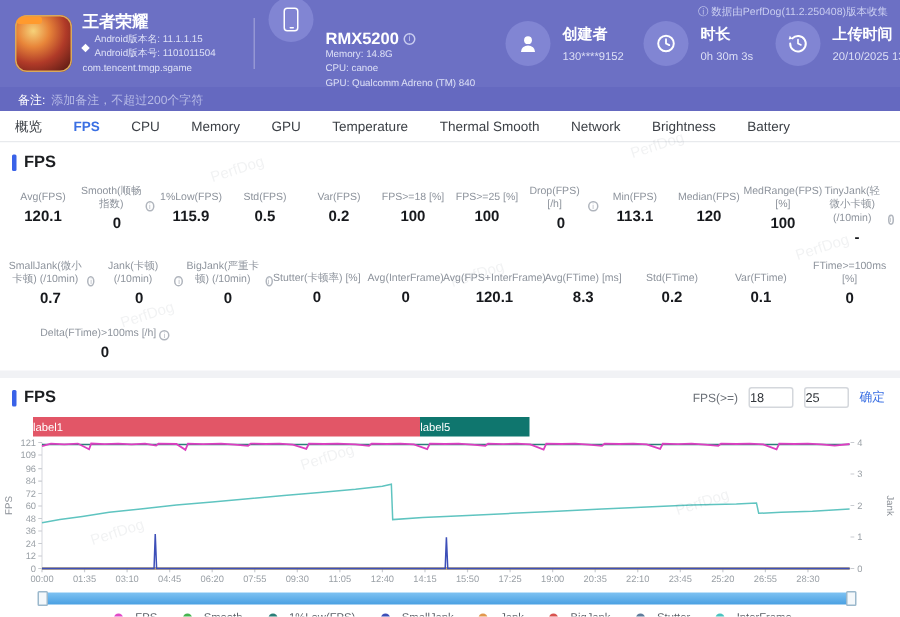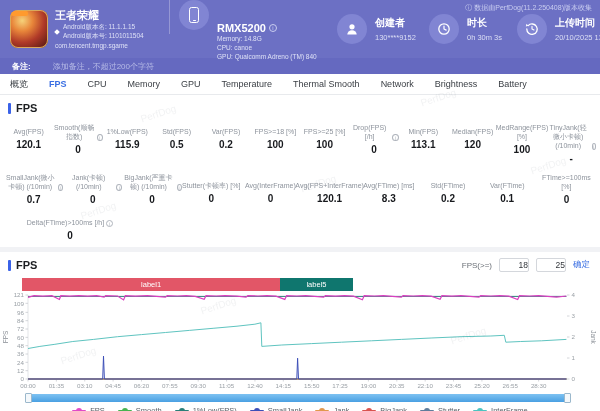--- a/index.html
+++ b/index.html
@@ -1,20 +1,20 @@
 <!DOCTYPE html>
 <html><head>
 <meta charset="utf-8">
 <style>
   * { margin:0; padding:0; box-sizing:border-box; }
   html,body { width:600px; height:411px; overflow:hidden; }
   body { font-family:"Liberation Sans","DejaVu Sans",sans-serif; background:#fff; position:relative; }
 
   
-  .header { height:58px; background:#6c70c4; display:flex; padding:0 8px 0 10px; position:relative; color:#fff; }
+  .header { height:58px; background:#6c70c4; display:flex; align-items:center; padding:0 8px 0 10px; position:relative; color:#fff; }
   .app-block { display:flex; align-items:center; width:150px; flex:none; }
   .game-icon { width:38px; height:38px; border-radius:8px; flex:none; position:relative; overflow:hidden;
     background:radial-gradient(circle at 32% 28%, #f6d27a 0%, #e8863a 28%, #b03a28 58%, #4a1410 100%); box-shadow:inset 0 0 0 1px #d9a95c; }
   .game-icon .banner { position:absolute; top:1px; left:1px; width:17px; height:5px; background:#ff9a2e; border-radius:2px; }
   .app-texts { margin-left:7px; min-width:0; }
   .app-title { font-size:11px; font-weight:700; line-height:1.1; }
   .app-sub-wrap { display:flex; align-items:center; margin-top:2px; }
   .diamond { width:4px; height:4px; background:#fff; transform:rotate(45deg); margin-right:4px; flex:none; }
   .app-sub { font-size:6.5px; color:#dde0f6; line-height:1.35; white-space:nowrap; }
   .app-pkg { font-size:6.5px; color:#dde0f6; margin-top:2px; white-space:nowrap; }
@@ -30,21 +30,21 @@
   .dev-line { font-size:6.5px; color:#dde0f6; line-height:1.4; white-space:nowrap; }
   .meta-block { display:flex; align-items:center; flex:none; }
   .meta-texts { margin-left:8px; }
   .meta-label { font-size:10px; font-weight:700; }
   .meta-value { font-size:7.5px; color:#dcdff5; margin-top:3px; white-space:nowrap; }
   .w-creator{ width:92px; } .w-duration{ width:88px; } .w-upload{ width:118px; }
   .collector-note { position:absolute; top:3px; right:8px; font-size:7px; color:#c9cdf0; }
 
   
   .remark { height:16px; background:#6569c0; display:flex; align-items:center; padding:0 12px; }
-  .remark-tag { font-size:8px; font-weight:700; color:#fff; margin-right:22px; }
+  .remark-tag { font-size:8px; font-weight:400; color:#fff; margin-right:4px; }
   .remark-text { font-size:8px; color:#b7bbe6; }
 
   
   .tabs { height:21px; background:#fff; border-bottom:1px solid #e8eaed; display:flex; align-items:center; padding:0 10px; }
   .tab { font-size:9px; color:#3c4046; margin-right:21px; cursor:pointer; white-space:nowrap; }
   .tab.active { color:#3a6fe3; font-weight:700; }
 
   
   .metrics { height:152px; padding-top:7px; background:#fff; }
   .sec-title { display:flex; align-items:center; margin-left:8px; }
@@ -58,24 +58,24 @@
   .mlabel .info { display:inline-block; width:7px; height:7px; border:1px solid #b0b5bd; color:#b0b5bd; border-radius:50%; font-size:5px; line-height:6px; text-align:center; margin-left:2px; font-style:normal; vertical-align:1px; }
   .mval { font-size:10px; font-weight:700; color:#17191d; margin-top:3px; }
 
   .hgap { height:5px; background:#f1f2f5; }
 
   
   .chart-sec { background:#fff; }
   .chart-head { display:flex; align-items:center; padding:6px 10px 0 8px; }
   .thresh { margin-left:auto; display:flex; align-items:center; gap:7px; }
   .thresh-label { font-size:8px; color:#6b7077; }
-  .thresh input { width:30px; height:14px; border:1px solid #d4d7dc; border-radius:2px; font-size:8.5px; text-align:right; color:#33373c; font-family:inherit; }
+  .thresh input { width:30px; height:14px; border:1px solid #d4d7dc; border-radius:2px; font-size:8.5px; text-align:left; color:#33373c; font-family:inherit; }
   .thresh-confirm { font-size:8.5px; color:#3a6fe3; cursor:pointer; }
   .label-bar { display:flex; height:13px; margin:6px 8px 0 22px; }
-  .label-seg { color:#fff; font-size:7.5px; line-height:13px; text-align:center; overflow:hidden; }
+  .label-seg { color:#fff; font-size:7.5px; line-height:13px; text-align:left; overflow:hidden; }
 
   svg text { font-family:"Liberation Sans","DejaVu Sans",sans-serif; }
 
   .datazoom { position:relative; margin:1px 0 0 28px; width:540px; height:8px; border-radius:2px;
     background:linear-gradient(180deg,#7ec2f2,#4aa0e2); }
   .dz-handle { position:absolute; top:-1px; width:7px; height:10px; background:#f4f8fb; border:1px solid #9bb8cc; border-radius:1px; }
   .dz-left{ left:-3px; } .dz-right{ right:-3px; }
 
   .legend { display:flex; justify-content:center; align-items:center; gap:13px; margin-top:4px; }
   .lg-item { display:flex; align-items:center; gap:4px; cursor:pointer; }

